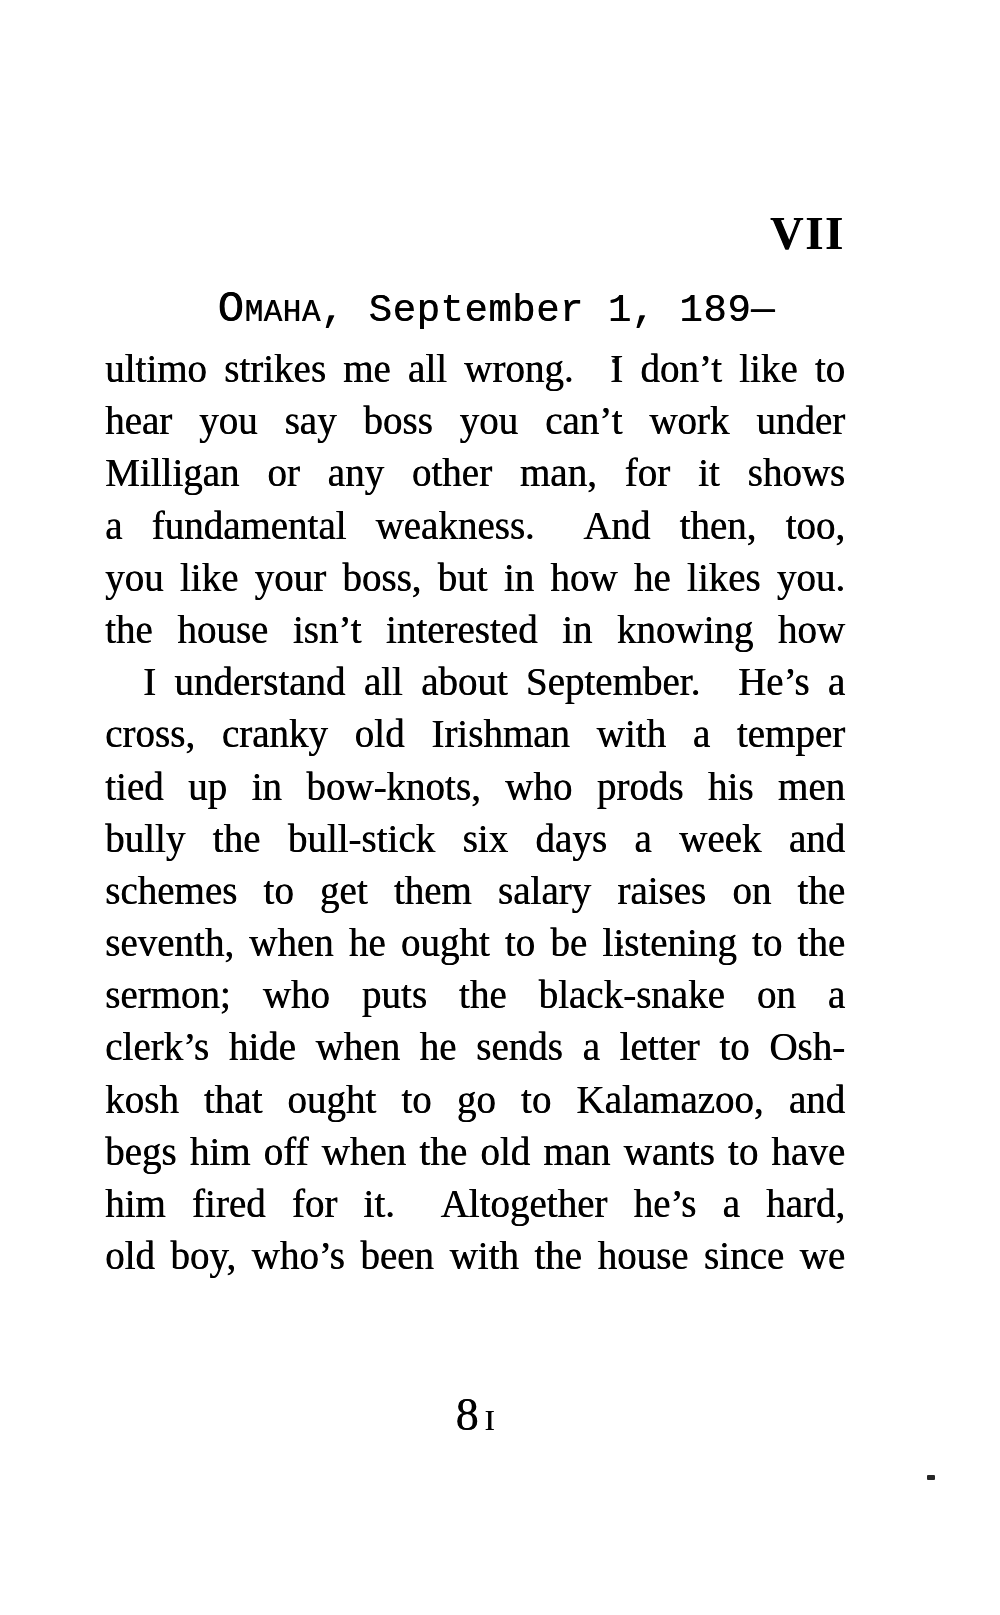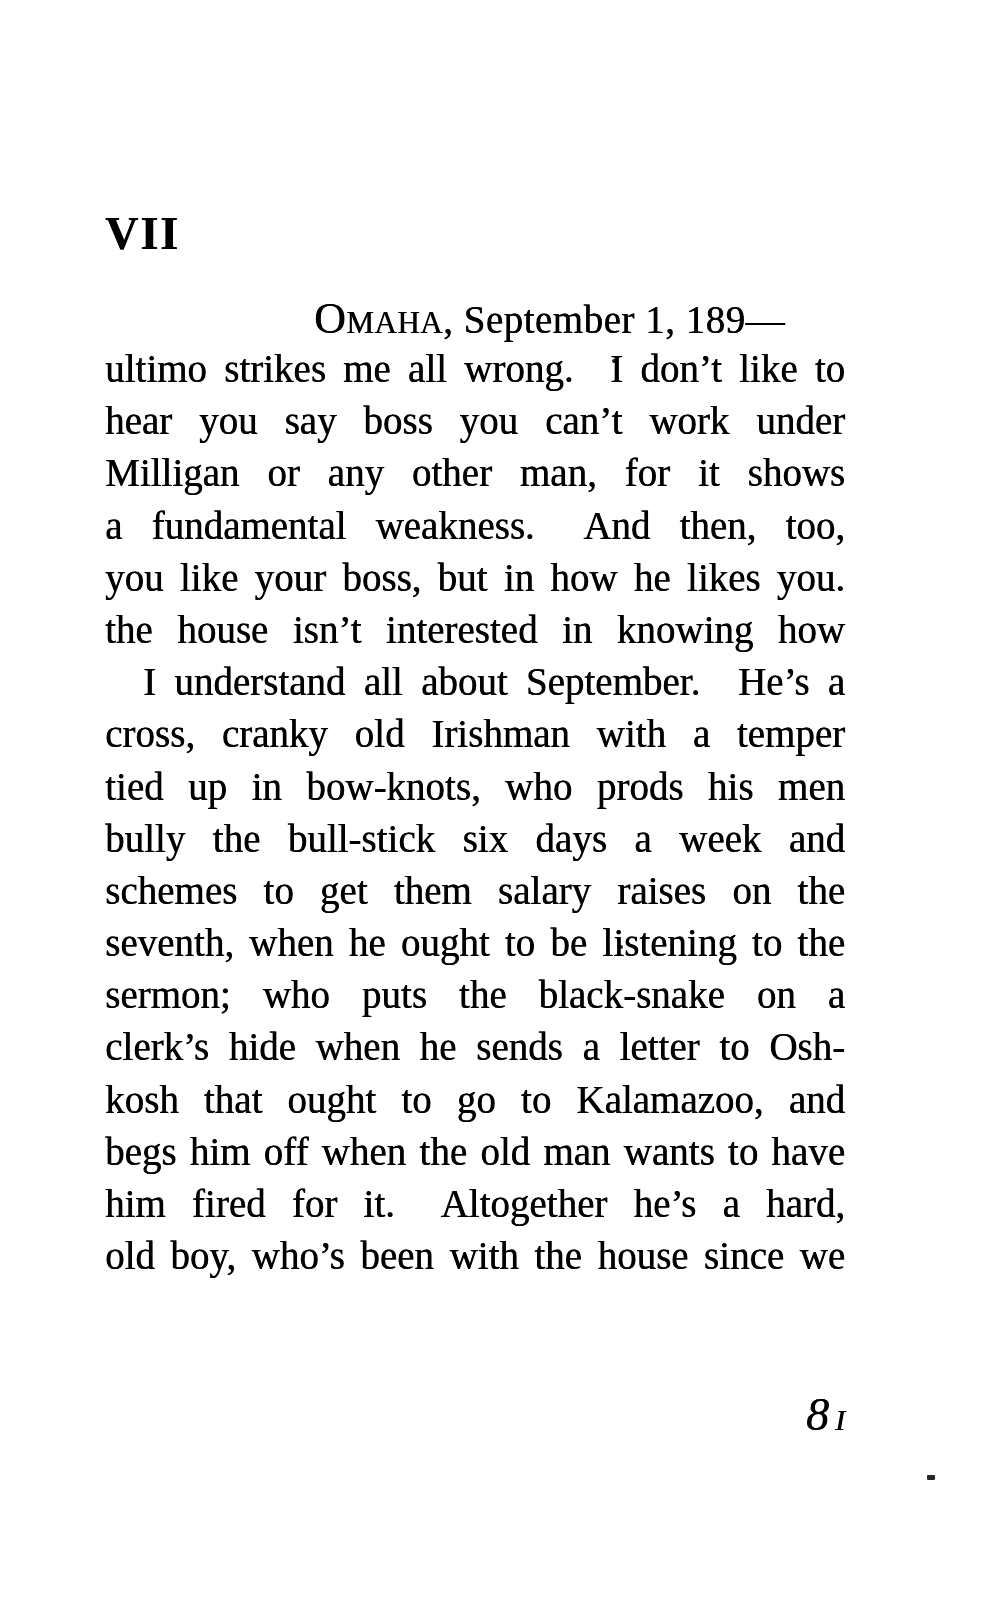--- a/index.html
+++ b/index.html
@@ -15,34 +15,35 @@
     color: #000000;
     font-family: "Liberation Serif", serif;
     text-shadow: 0.5px 0 0 currentColor; 
     overflow: hidden;
   }
   .heading {
     position: absolute;
     top: 211px;
     left: 105px;
     width: 740px;
-    text-align: left;
+    text-align: right;
     font-size: 46px;
     line-height: 46px;
     font-weight: 700;
     letter-spacing: 2px;
   }
   .dateline {
     position: absolute;
     top: 289px;
-    right: 215px;
+    right: 225px;
     font-size: 39px;
-    line-height: 60px;
+    line-height: 40px;
     letter-spacing: 0.5px;
     white-space: nowrap;
+    font-family: Liberation Mono, monospace;
   }
   .dateline .place {
     font-variant: small-caps;
     font-size: 44px;
   }
   .body {
     position: absolute;
     top: 343px;
     left: 105px;
     width: 740px;
@@ -58,24 +59,23 @@
     text-indent: 38px;
   }
   .sal {
     font-style: italic;
   }
   .pageno {
     position: absolute;
     top: 1392px;
     left: 105px;
     width: 740px;
-    text-align: right;
+    text-align: center;
     font-size: 46px;
     line-height: 46px;
-    font-style: italic;
   }
   .pageno .small {
     font-size: 30px;
     margin-left: 6px;
   }
   
   .speck {
     position: absolute;
     background: #000;
     opacity: 0.85;

